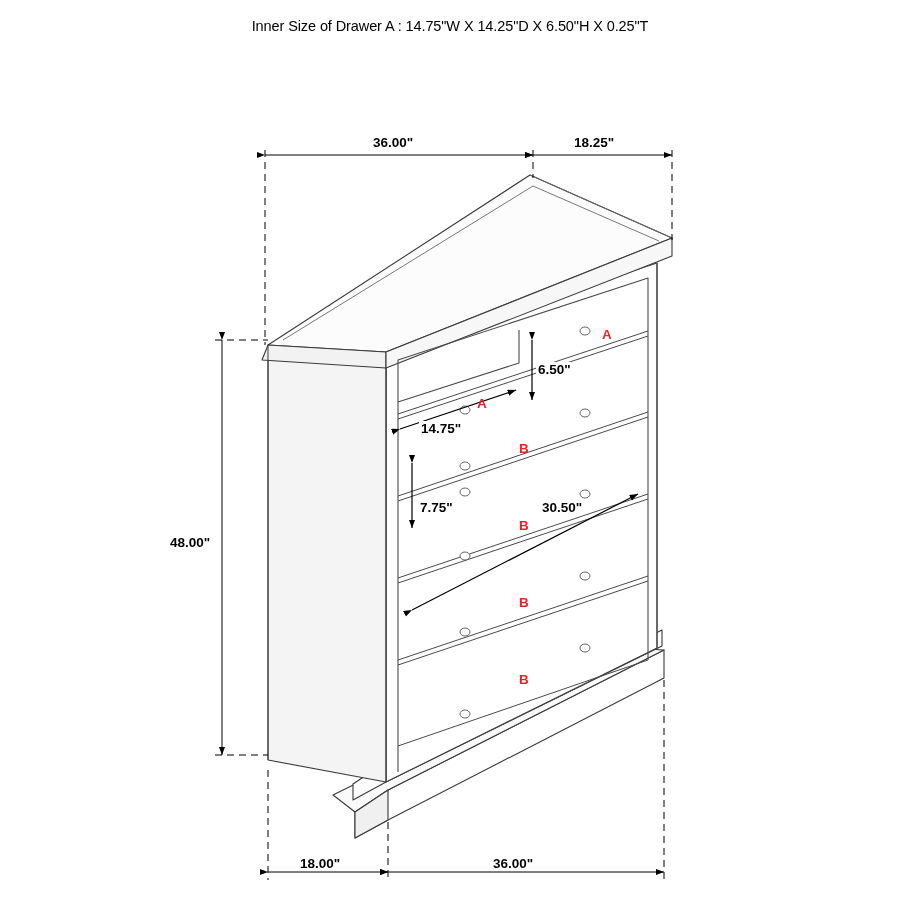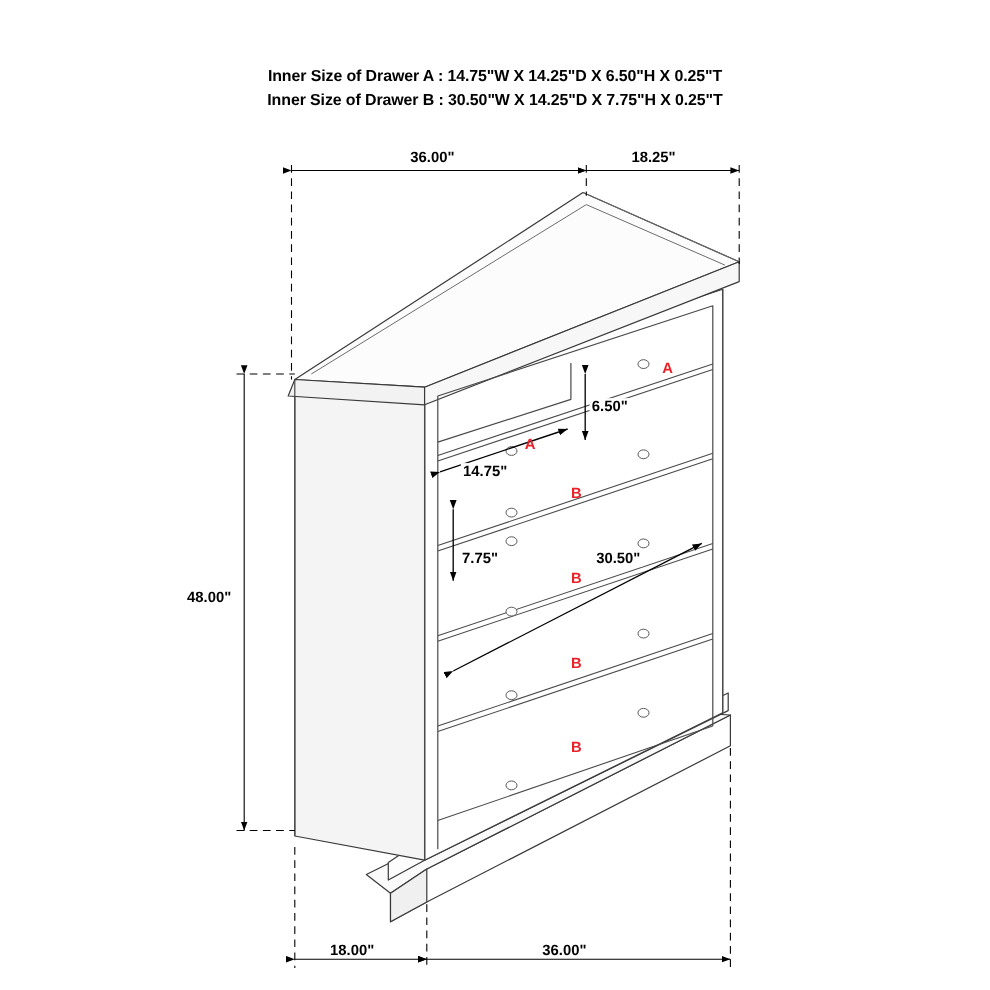--- a/index.html
+++ b/index.html
@@ -14,24 +14,23 @@
     background: #ffffff;
     font-family: "Liberation Sans", sans-serif;
     overflow: hidden;
   }
   .hdr {
     position: absolute;
     left: 0;
     width: 900px;
     text-align: center;
     font-size: 14.5px;
-    font-weight: bold;
+    font-weight: normal;
     color: #000000;
     letter-spacing: -0.1px;
-    margin-top: 44px;
   }
   #hdr1 { top: 18px; }
   #hdr2 { top: 39px; }
 
   svg#dwg {
     position: absolute;
     left: 0;
     top: 0;
   }
   .dimtext {
@@ -52,21 +51,20 @@
     color: #e8232a;
     white-space: nowrap;
   }
 </style>
 </head>
 <body>
 
 <div id="page">
 
   <div class="hdr" id="hdr1">Inner Size of Drawer A : 14.75"W X 14.25"D X 6.50"H X 0.25"T</div>
-  <div class="hdr" id="hdr2">Inner Size of Drawer B : 30.50"W X 14.25"D X 7.75"H X 0.25"T</div>
 
   <svg id="dwg" width="900" height="900" viewBox="0 0 900 900">
     <defs>
       <marker id="ah" markerWidth="9" markerHeight="9" refX="8" refY="3" orient="auto" markerUnits="strokeWidth">
         <path d="M0,0 L8,3 L0,6 z" fill="#000"></path>
       </marker>
       <marker id="ahs" markerWidth="8" markerHeight="8" refX="7" refY="2.6" orient="auto" markerUnits="strokeWidth">
         <path d="M0,0 L7,2.6 L0,5.2 z" fill="#000"></path>
       </marker>
     </defs>

